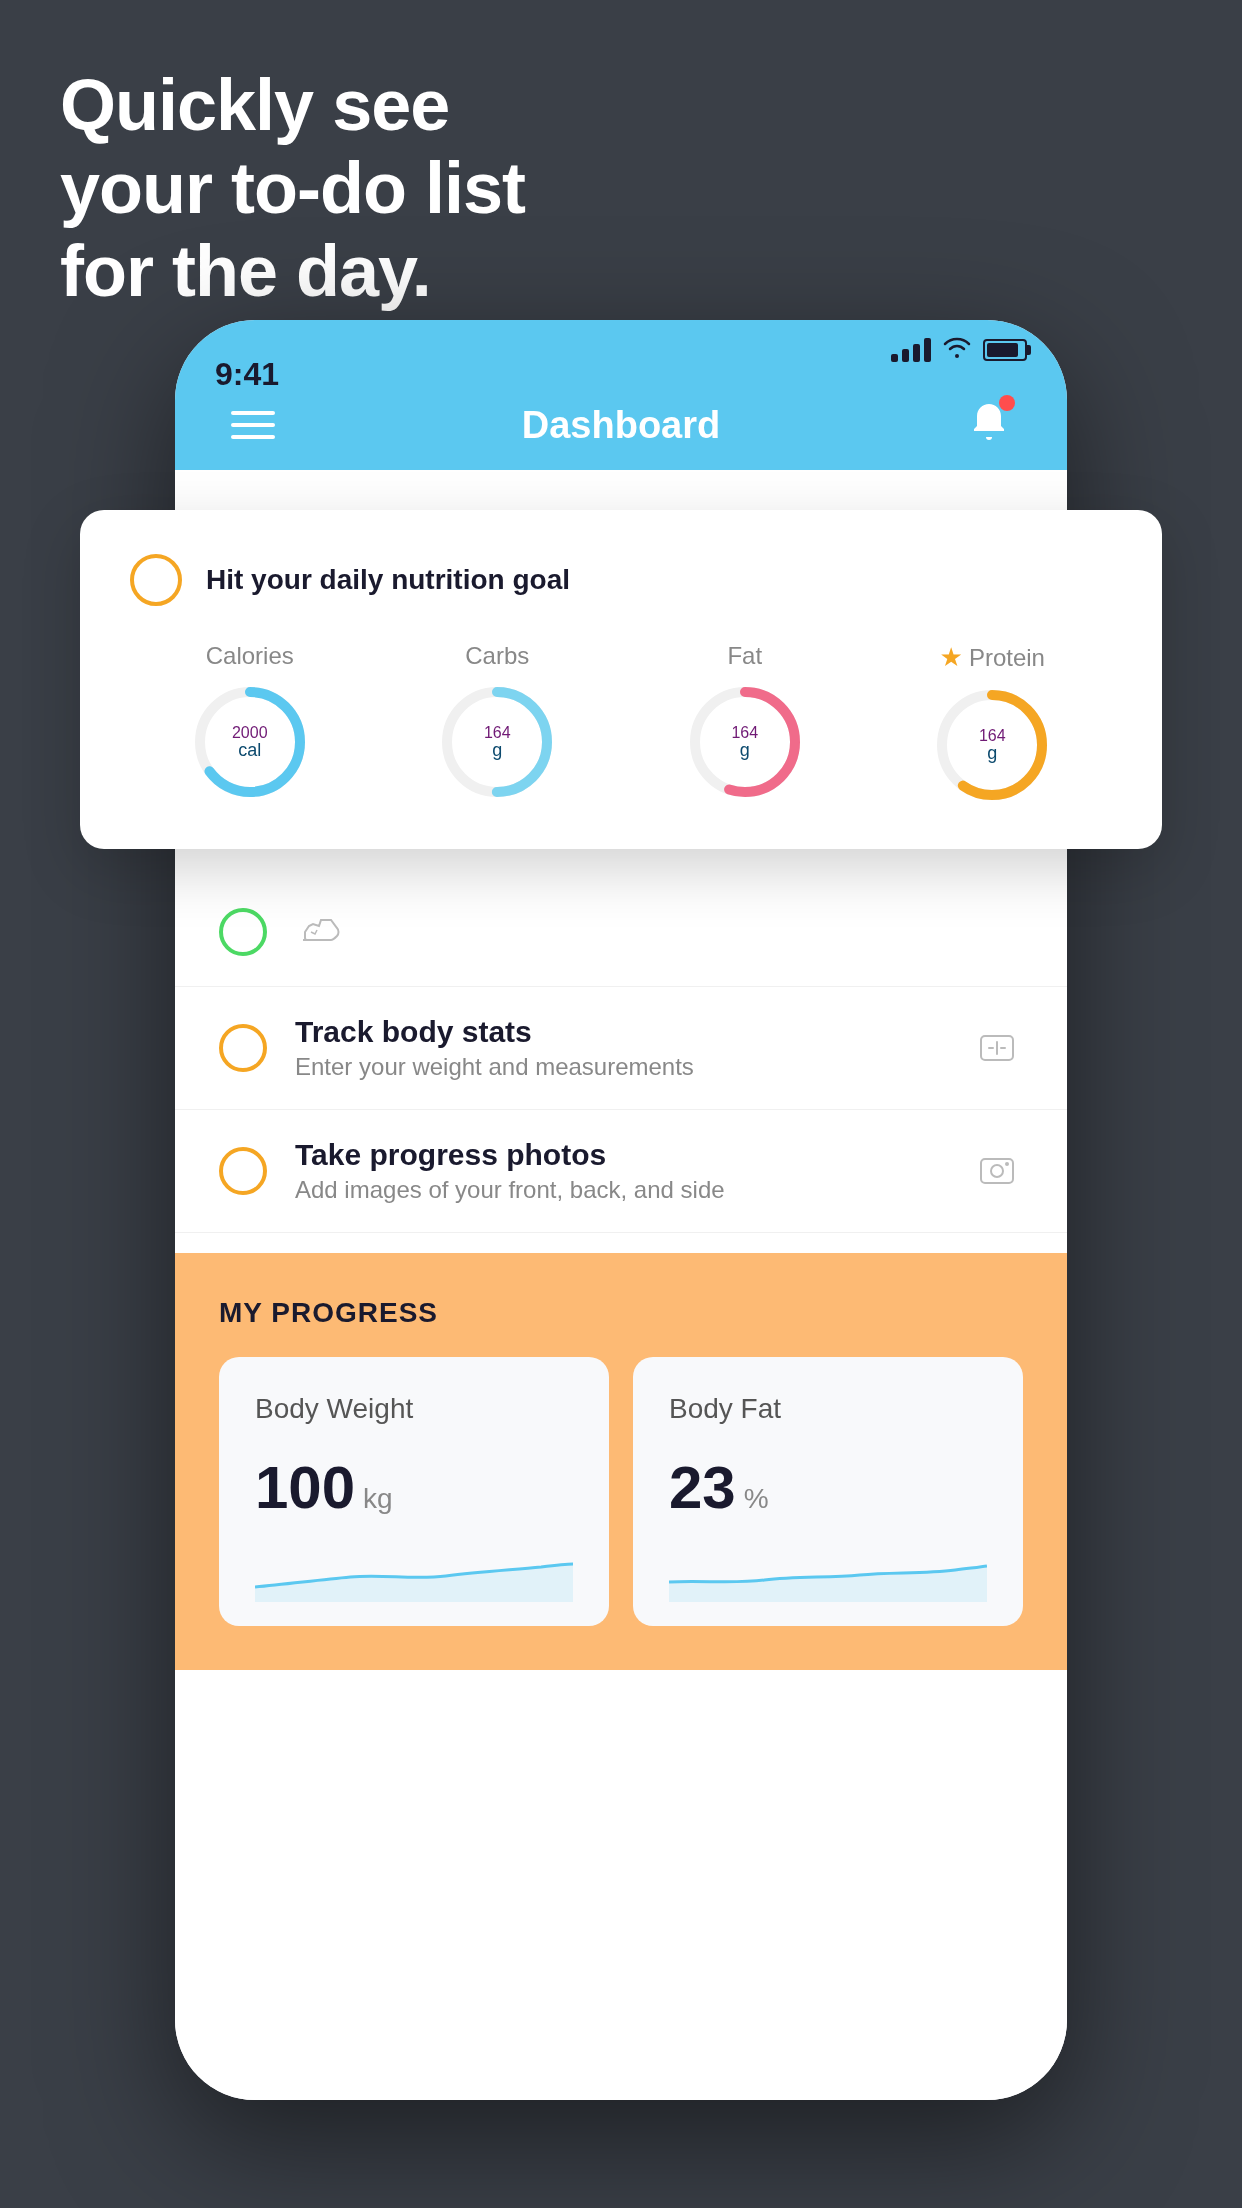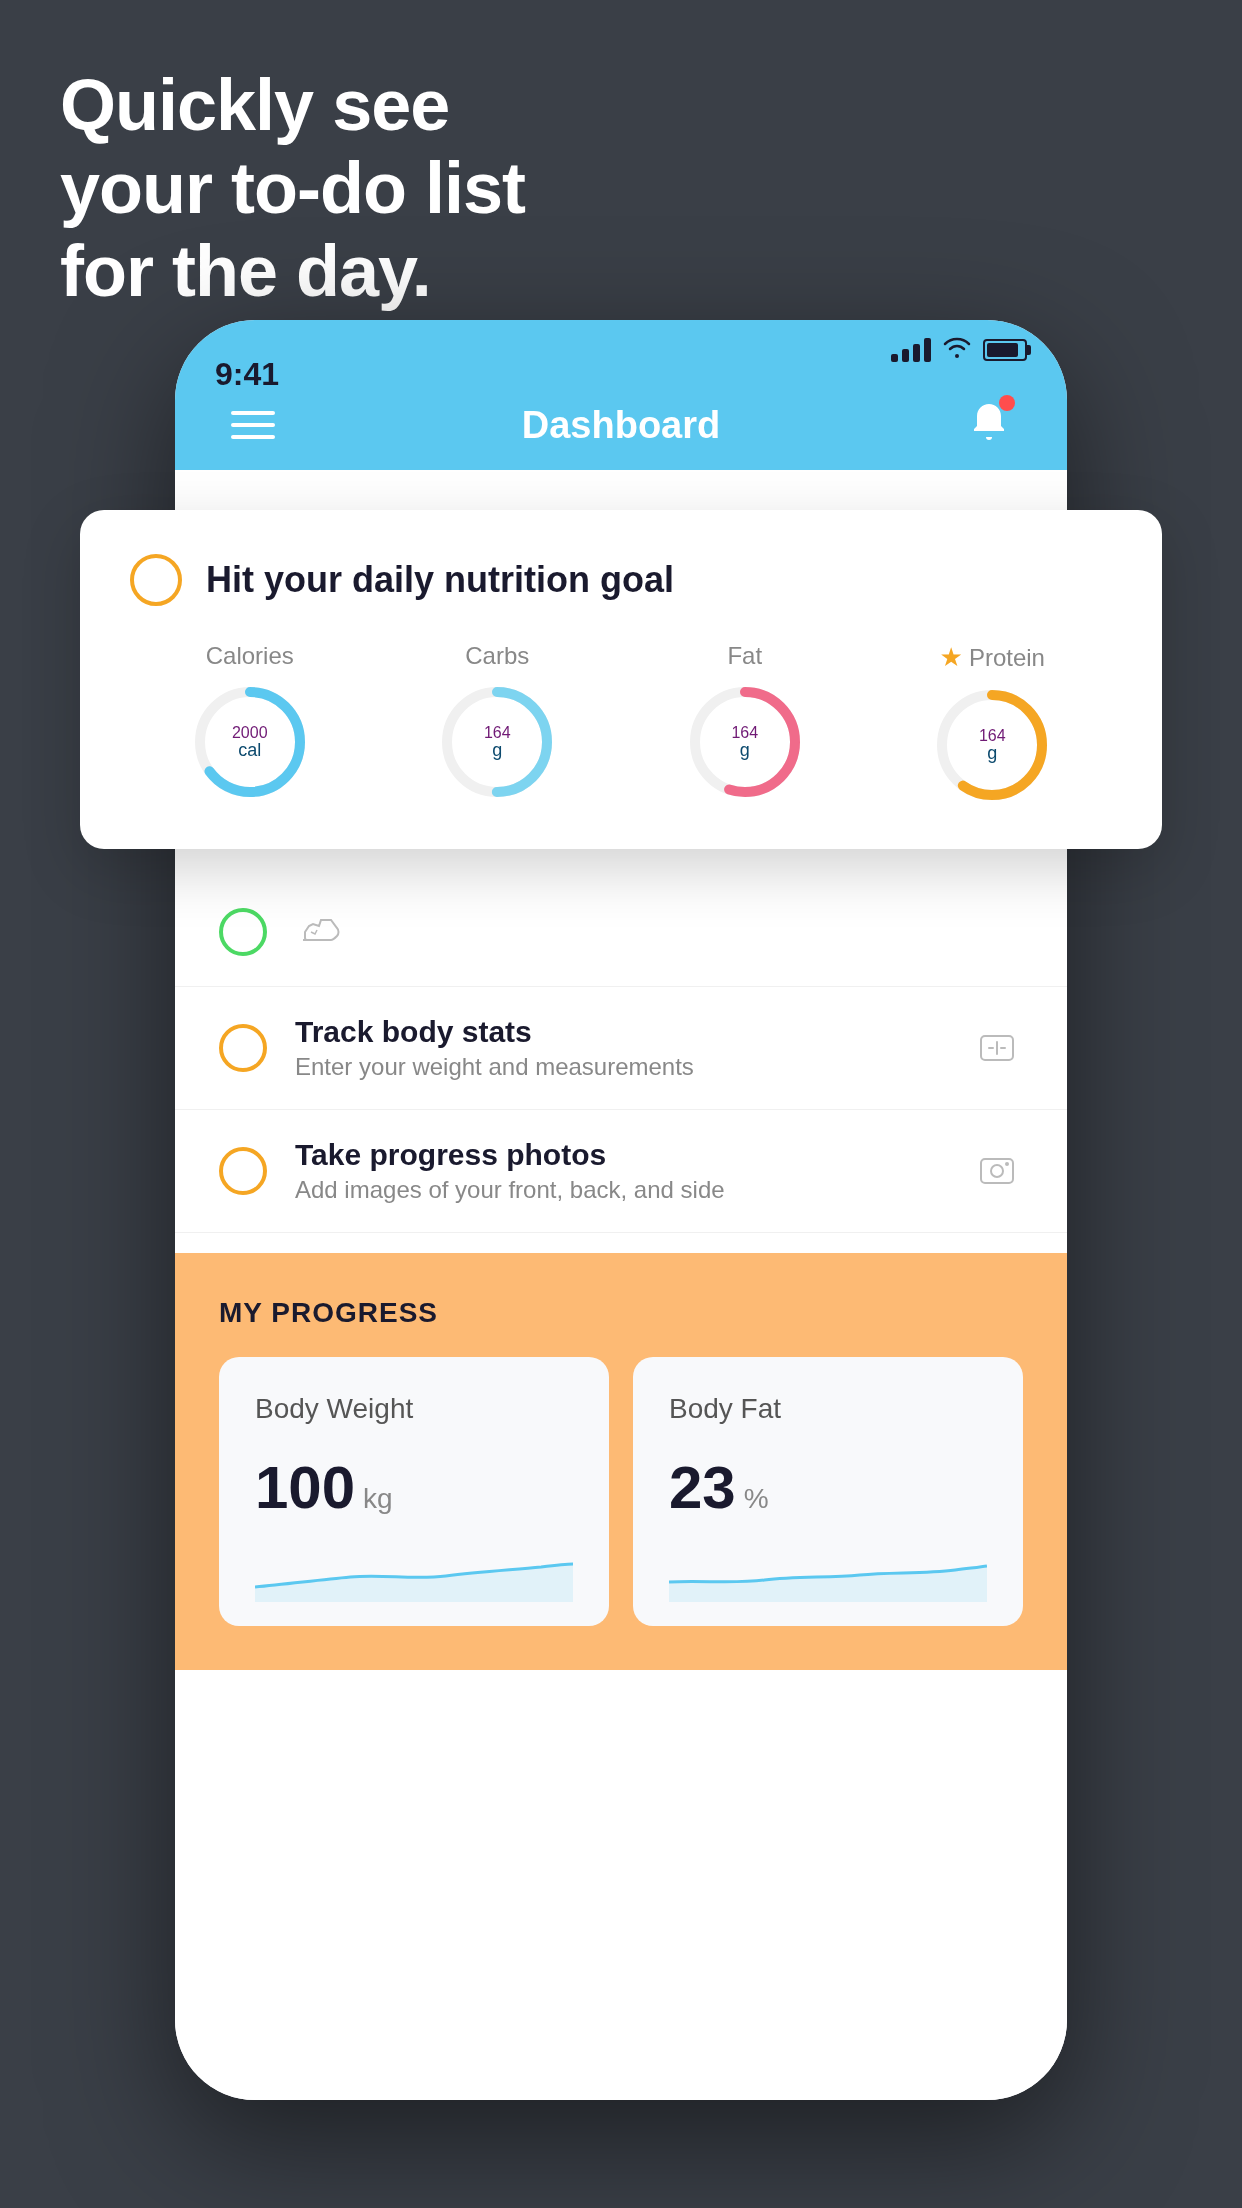--- a/index.html
+++ b/index.html
@@ -182,21 +182,21 @@
       margin-bottom: 36px;
     }
     .circle-checkbox {
       width: 52px;
       height: 52px;
       border-radius: 50%;
       border: 4px solid #f5a623;
       flex-shrink: 0;
     }
     .card-title {
-      font-size: 36px;
+      font-size: 28px;
       font-weight: 600;
       color: #1a1a2e;
     }
     .nutrition-grid {
       display: flex;
       justify-content: space-around;
       align-items: flex-start;
       gap: 8px;
     }
     .nutrition-item {

